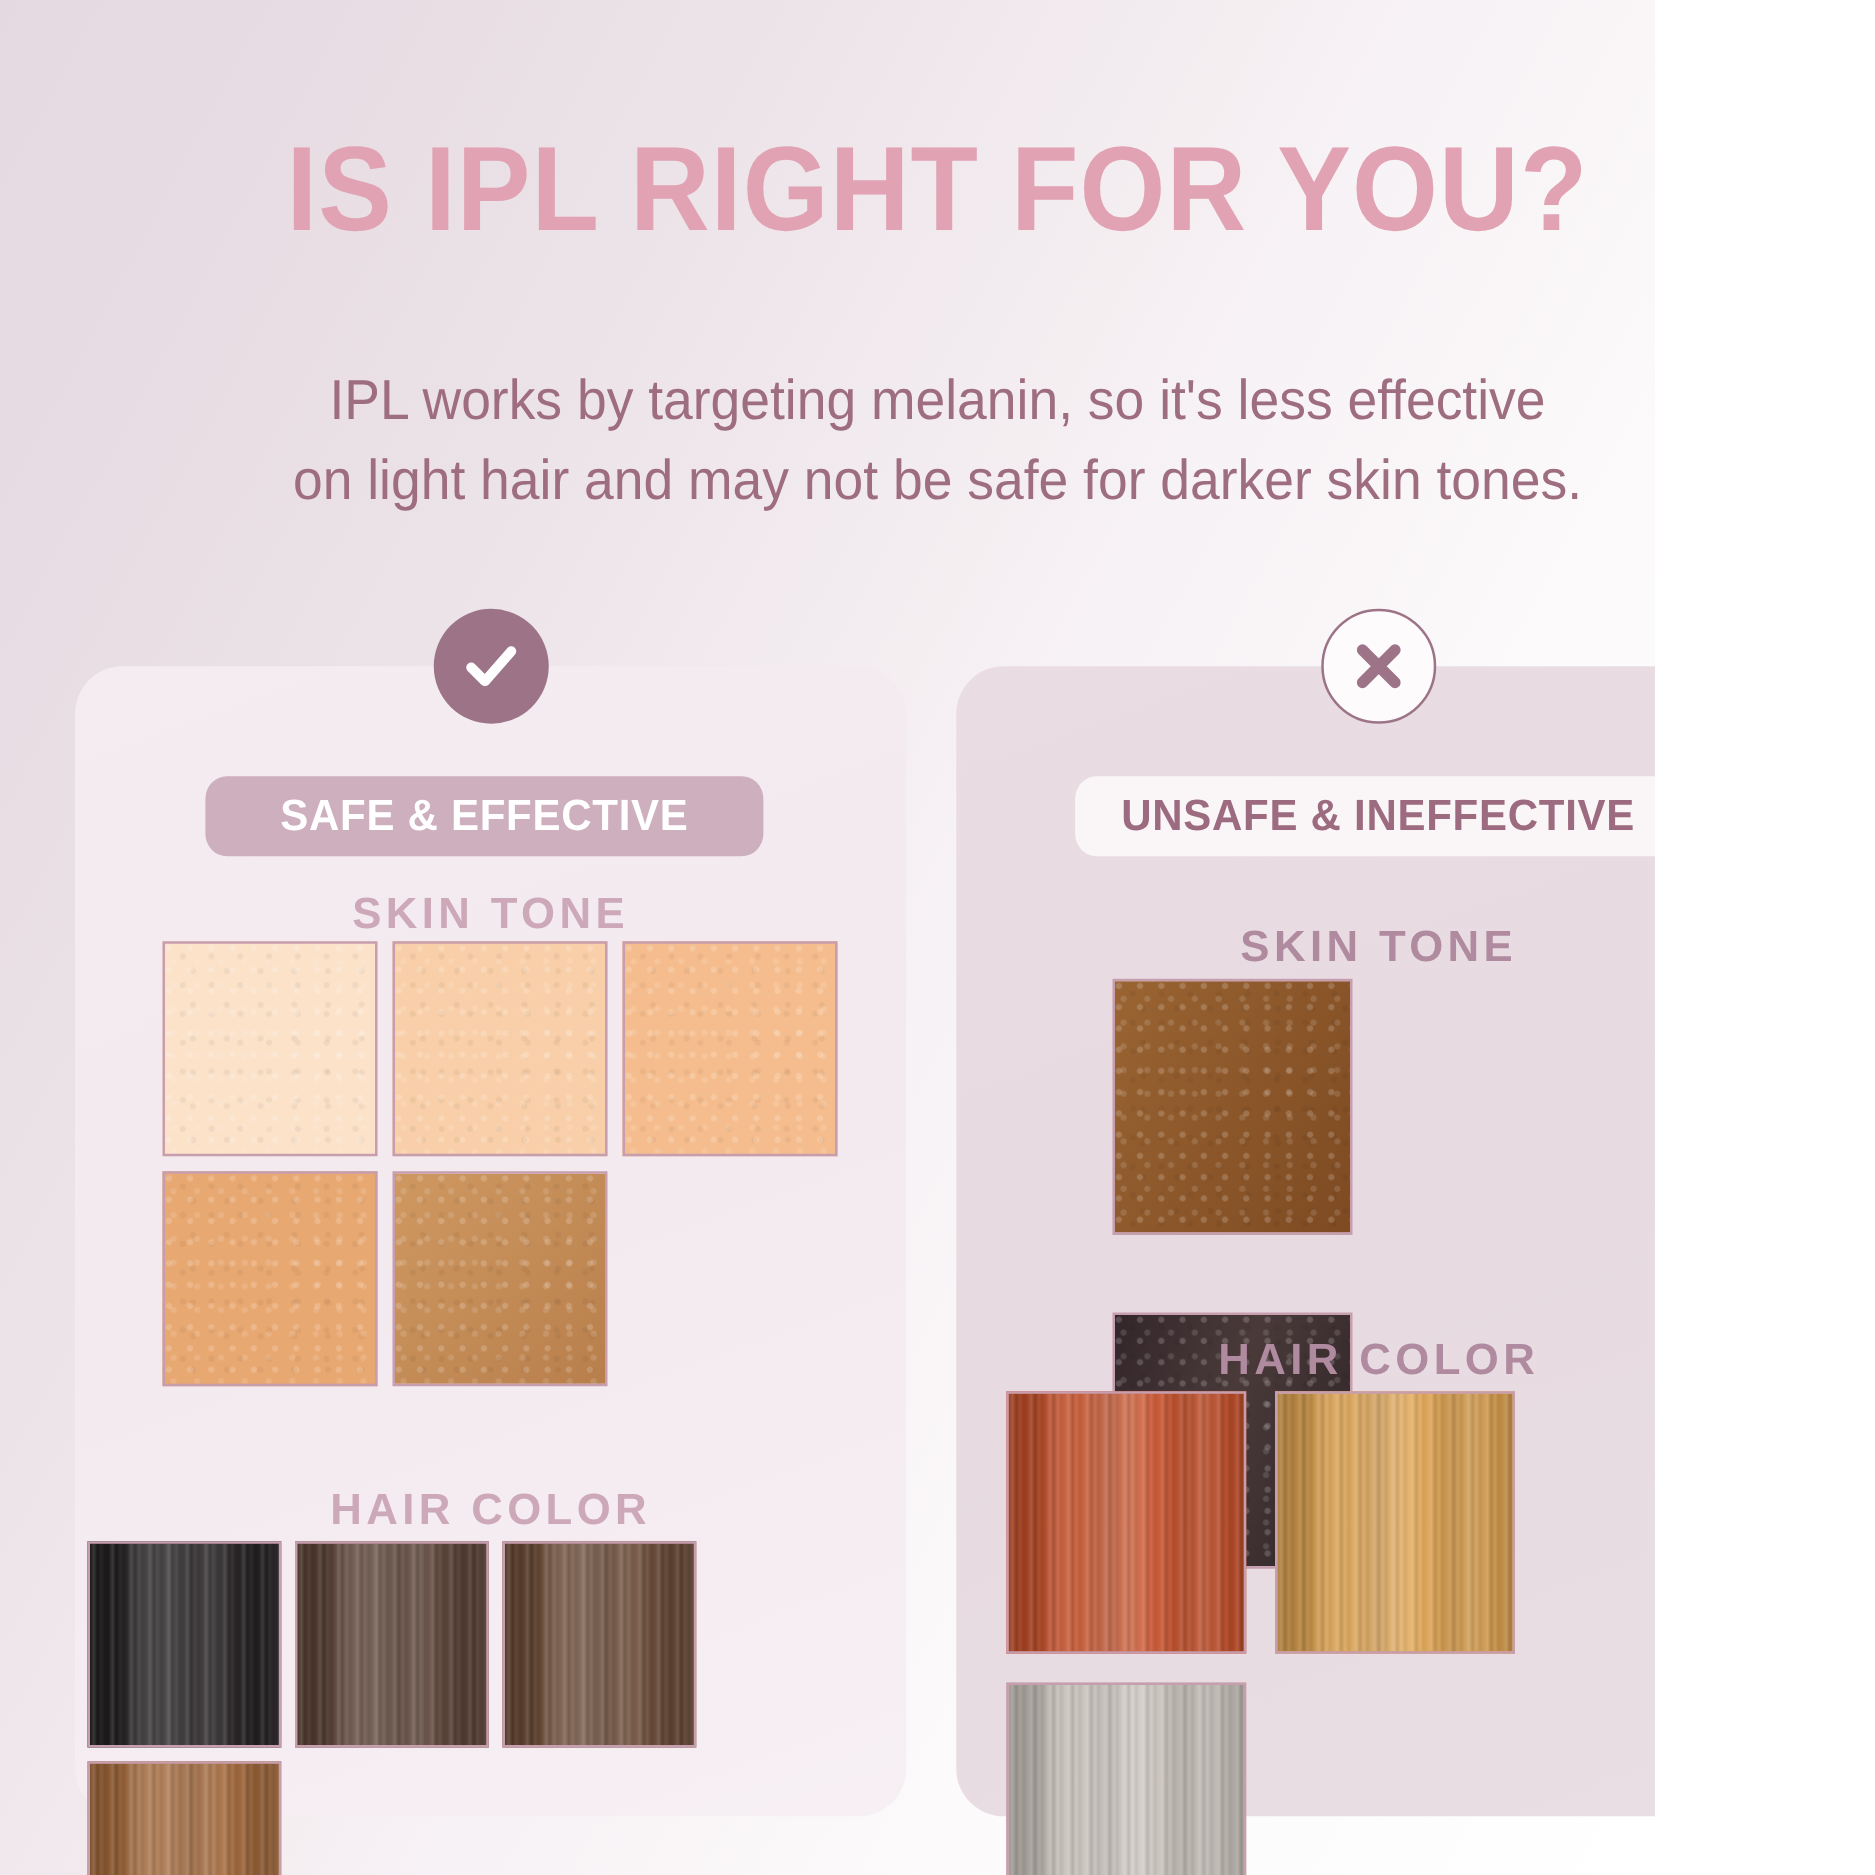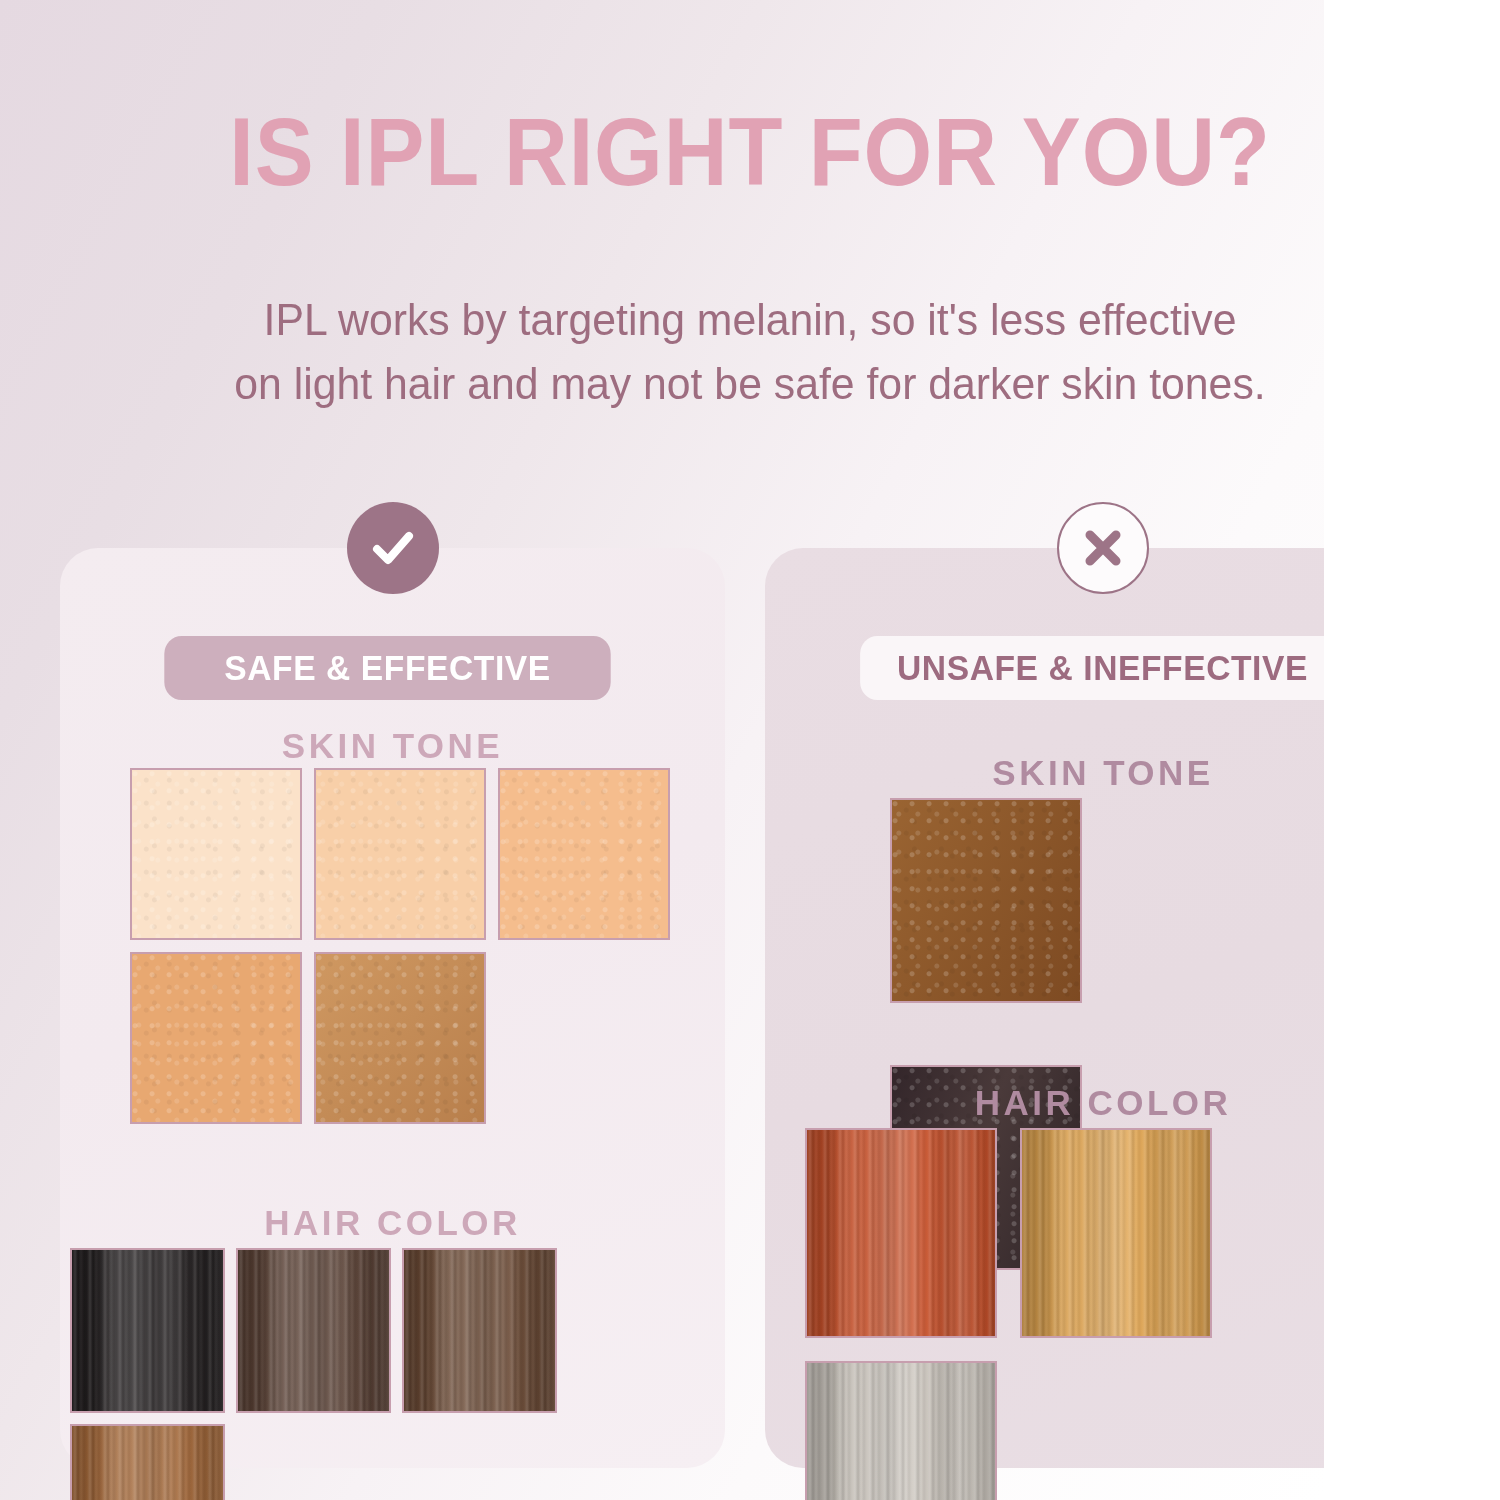--- a/index.html
+++ b/index.html
@@ -56,21 +56,21 @@
     line-height: 1.42;
     font-weight: 400;
     color: #9e6d80;
     transform: scaleX(0.95);
   }
   .subtitle .line { display: block; }
 
   
   .card {
     position: absolute;
-    top: 548px;
+    top: 533px;
     height: 920px;
     border-radius: 38px;
   }
   .card.left {
     left: 60px;
     width: 665px;
     background: linear-gradient(160deg, #f4ecf0 0%, #f3eaef 45%, #f6eff3 100%);
   }
   .card.right {
     left: 765px;

